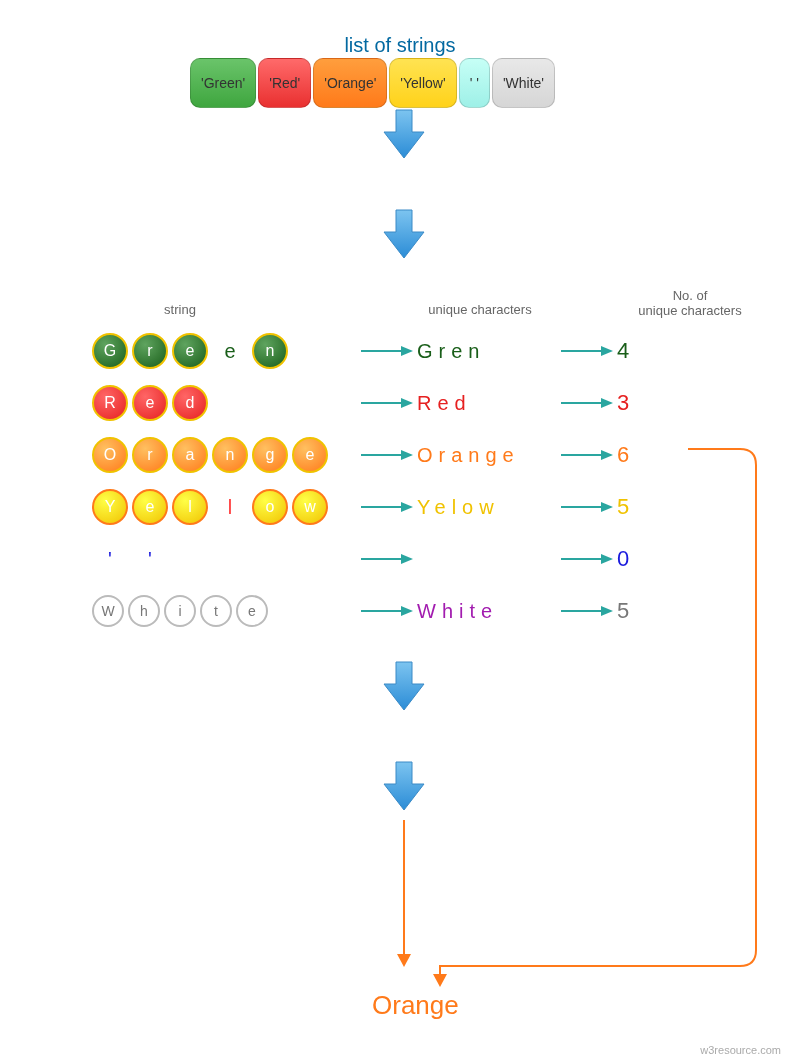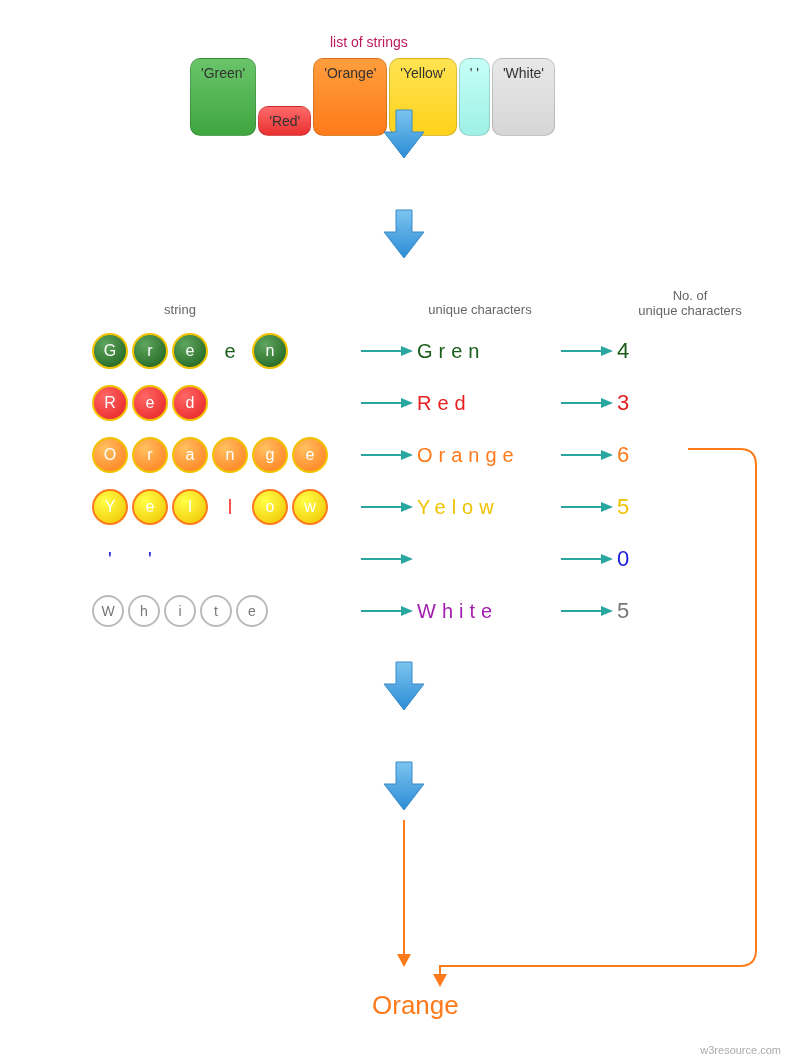--- a/index.html
+++ b/index.html
@@ -7,25 +7,25 @@
     margin: 0;
     padding: 0;
     font-family: Arial, Helvetica, sans-serif;
     background: #fff;
     width: 791px;
     height: 1062px;
     position: relative;
     color: #555;
   }
   .container { position: relative; width: 791px; height: 1062px; }
-  .label { font-size: 14px; color: #be185d; text-align: left; position: absolute; }
+  .label { font-size: 20px; color: #0369a1; text-align: center; position: absolute; }
   .pill-row { position: absolute; display: flex; gap: 2px; }
   .pill {
     border-radius: 10px;
-    padding: 6px 10px;
+    padding: 16px 10px;
     font-size: 14px;
     color: #333;
     border: 1px solid rgba(0,0,0,0.15);
   }
   .arrow-down { position: absolute; }
   .arrow-down svg { display: block; }
   .row { position: absolute; display: flex; align-items: center; height: 42px; }
   .circles { display: flex; gap: 4px; width: 265px; }
   .circle {
     width: 36px; height: 36px; border-radius: 50%;
@@ -47,21 +47,21 @@
   .header-col { position:absolute; font-size:13px; color:#666; text-align:center; }
 </style>
 </head>
 <body>
 <div class="container">
 
 <div class="label" style="left:330px; top:34px; width:140px;">list of strings</div>
 
 <div class="pill-row" style="left:190px; top:58px;" id="pill-row">
       <div class="pill" style="background: linear-gradient(rgb(106, 196, 106), rgb(63, 166, 63));">'Green'</div>
-      <div class="pill" style="background: linear-gradient(rgb(255, 106, 106), rgb(233, 48, 48)); margin-top: 48px;">'Red'</div>
+      <div class="pill" style="background: linear-gradient(rgb(255, 106, 106), rgb(233, 48, 48));">'Red'</div>
       <div class="pill" style="background: linear-gradient(rgb(255, 158, 61), rgb(255, 122, 26));">'Orange'</div>
       <div class="pill" style="background: linear-gradient(rgb(255, 227, 82), rgb(255, 210, 26));">'Yellow'</div>
       <div class="pill" style="background: linear-gradient(rgb(198, 255, 246), rgb(158, 240, 231));">' '</div>
       <div class="pill" style="background: linear-gradient(rgb(232, 232, 232), rgb(214, 214, 214));">'White'</div>
     </div>
 
 <div class="arrow-down" style="left:380px; top:108px;">
   <svg width="48" height="55">
         <defs>
           <linearGradient id="ga1" x1="0" y1="0" x2="0" y2="1">

